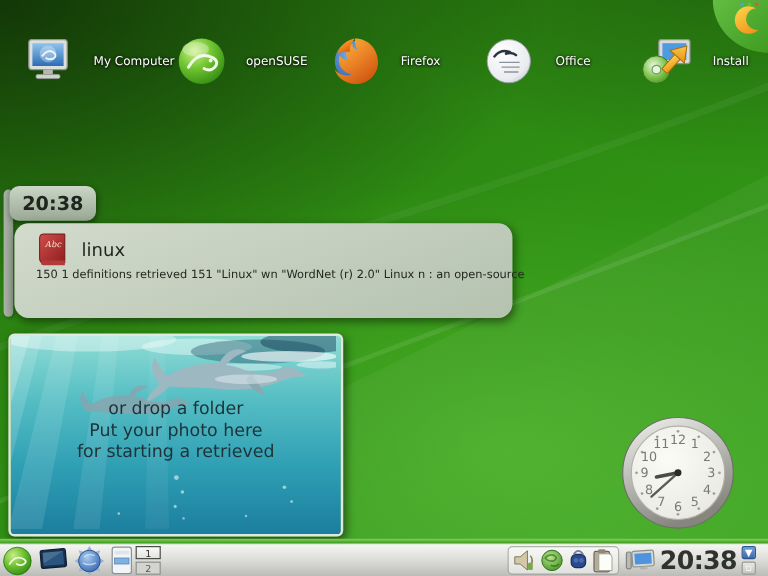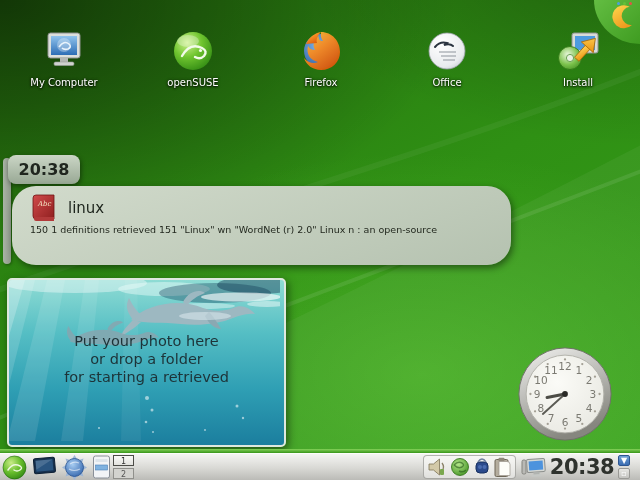--- a/index.html
+++ b/index.html
@@ -22,43 +22,43 @@
   .toolbox{
     position:absolute;top:0;right:0;width:46px;height:44px;
     background:linear-gradient(135deg,#63bd42,#3f9c21);
     border-bottom-left-radius:100% 100%;
   }
   .toolbox svg{position:absolute;top:3px;right:5px;}
   .toolbox .dots{position:absolute;top:2px;right:8px;display:flex;gap:3px;}
   .toolbox .dots i{width:3px;height:3px;border-radius:50%;display:block;}
   
   .dicon{
-    position:absolute;top:28px;width:92px;display:flex;flex-direction:column;
-    align-items:center;gap:3px;cursor:default;
+    position:absolute;top:28px;width:92px;display:flex;flex-direction:row;
+    align-items:center;gap:16px;cursor:default;
   }
   .dicon .glyph{width:46px;height:46px;display:flex;align-items:center;justify-content:center;}
   .dicon .lbl{
     font-size:10px;color:#fff;text-shadow:0 1px 2px rgba(0,0,0,.9),0 0 3px rgba(0,0,0,.7);
     white-space:nowrap;
   }
   
   .whandle{
     position:absolute;background:linear-gradient(90deg,#aab4a6,#8d9889);
     border-radius:4px;box-shadow:1px 1px 3px rgba(0,0,0,.35);
   }
   .w-clock-digital{
     position:absolute;left:8px;top:155px;width:72px;height:29px;
     border-radius:8px;background:linear-gradient(#cbd6c6,#98a894);
     box-shadow:1px 2px 5px rgba(0,0,0,.45);
     display:flex;align-items:center;justify-content:center;
   }
   .w-clock-digital .time{font-size:16px;font-weight:bold;color:#20261f;}
   .w-dict{
-    position:absolute;left:12px;top:186px;width:499px;height:79px;
-    border-radius:24px;background:linear-gradient(160deg,#d2dbcc,#b5c2b0);
+    position:absolute;left:12px;top:186px;width:415px;height:79px;
+    border-radius:12px;background:linear-gradient(160deg,#d2dbcc,#b5c2b0);
     box-shadow:2px 3px 7px rgba(0,0,0,.45);
   }
   .w-dict .book{position:absolute;left:20px;top:7px;}
   .w-dict .title{position:absolute;left:56px;top:13px;font-size:15px;color:#1d241c;}
   .w-dict .body{position:absolute;left:18px;top:37px;font-size:9.5px;color:#23291f;line-height:14px;white-space:nowrap;text-align:center;}
   .w-photo{
     position:absolute;left:7px;top:278px;width:275px;height:165px;
     border:2px solid #dfe8df;border-radius:5px;overflow:hidden;
     box-shadow:2px 3px 8px rgba(0,0,0,.5);
     background:linear-gradient(#8fdcd4 0%,#55bec4 32%,#2f9fb4 66%,#1b7e9e 100%);
@@ -301,22 +301,22 @@
         <circle cx="143" cy="130" r="1.5"></circle>
       <circle cx="137" cy="142" r="1.3"></circle>
         <circle cx="144" cy="152" r="1"></circle>
       <circle cx="228" cy="126" r="1.5"></circle>
         <circle cx="234" cy="138" r="1.2"></circle>
       <circle cx="90" cy="148" r="1.1"></circle>
         <circle cx="196" cy="150" r="1"></circle>
     </g>
   </svg>
   <div class="caption">
+    <div>or drop a folder</div>
     <div>Put your photo here</div>
-    <div>or drop a folder</div>
     <div>for starting a retrieved</div>
   </div>
 </div>
 
 <div class="w-clock-analog">
   <svg width="96" height="96" viewBox="0 0 100 100">
     <defs>
       <linearGradient id="rim" x1="0" y1="0" x2="0.4" y2="1">
         <stop offset="0" stop-color="#f2f2f0"></stop>
           <stop offset="1" stop-color="#86867f"></stop>

